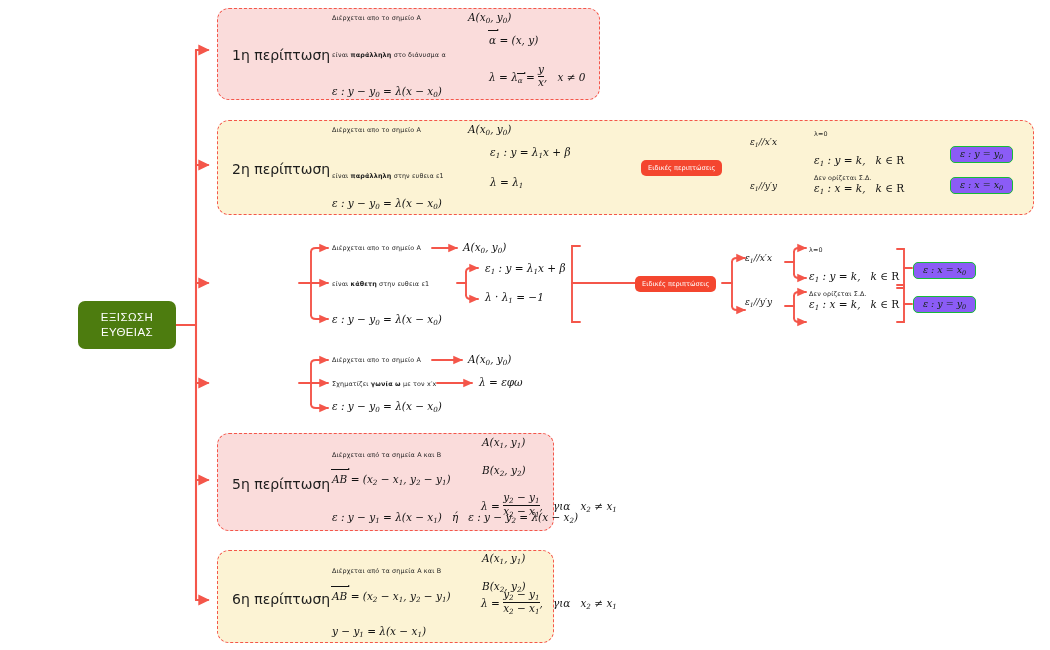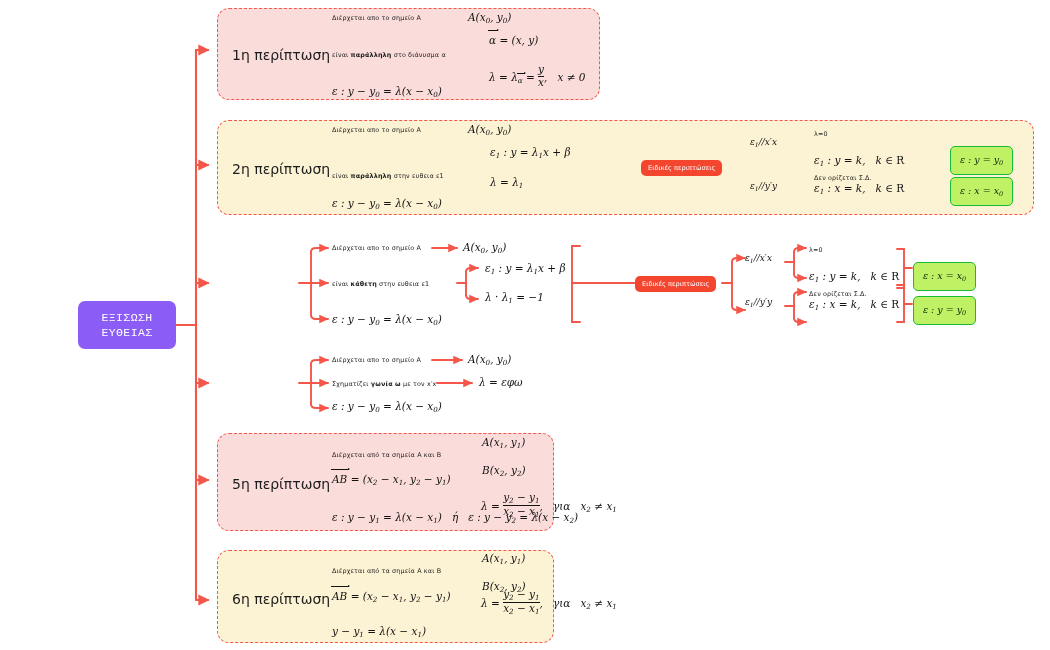--- a/index.html
+++ b/index.html
@@ -9,28 +9,28 @@
     font-family:"DejaVu Sans","Liberation Sans",sans-serif;
     overflow:hidden;
     position:relative;
   }
   #root{position:absolute;inset:0;}
 
   
   .root-node{
     position:absolute;
     left:78px;top:301px;width:98px;height:48px;
-    background:#8b5cf6;
+    background:#4d7c0f;
     border-radius:7px;
     color:#ffffff;
     display:flex;flex-direction:column;
     align-items:center;justify-content:center;
     font-size:11.5px;line-height:15px;
     letter-spacing:.4px;
-    font-family:Liberation Mono, monospace;
+    font-family:Liberation Sans, sans-serif;
   }
 
   
   .case{
     position:absolute;
     border:1.6px dashed #f4564a;
     border-radius:12px;
     box-sizing:border-box;
   }
   .case.pink{background:#fadcdb;}
@@ -85,24 +85,24 @@
     position:absolute;
     background:#f4462f;color:#fff;
     border-radius:5px;
     font-size:6.6px;
     padding:4px 7px;
     white-space:nowrap;
     font-family:"DejaVu Sans","Liberation Sans",sans-serif;
   }
   .badge-green{
     position:absolute;
-    background:#bef264;
+    background:#8b5cf6;
     border:1px solid #18bb38;
     border-radius:5px;
-    padding:7px 9px;
+    padding:1px 9px;
     white-space:nowrap;
     font-family:"DejaVu Serif","Liberation Serif",serif;
     font-style:italic;font-size:9.5px;color:#10240f;
   }
 
   
   svg.lines{position:absolute;inset:0;width:1050px;height:650px;pointer-events:none;}
 </style>
 </head>
 <body>

